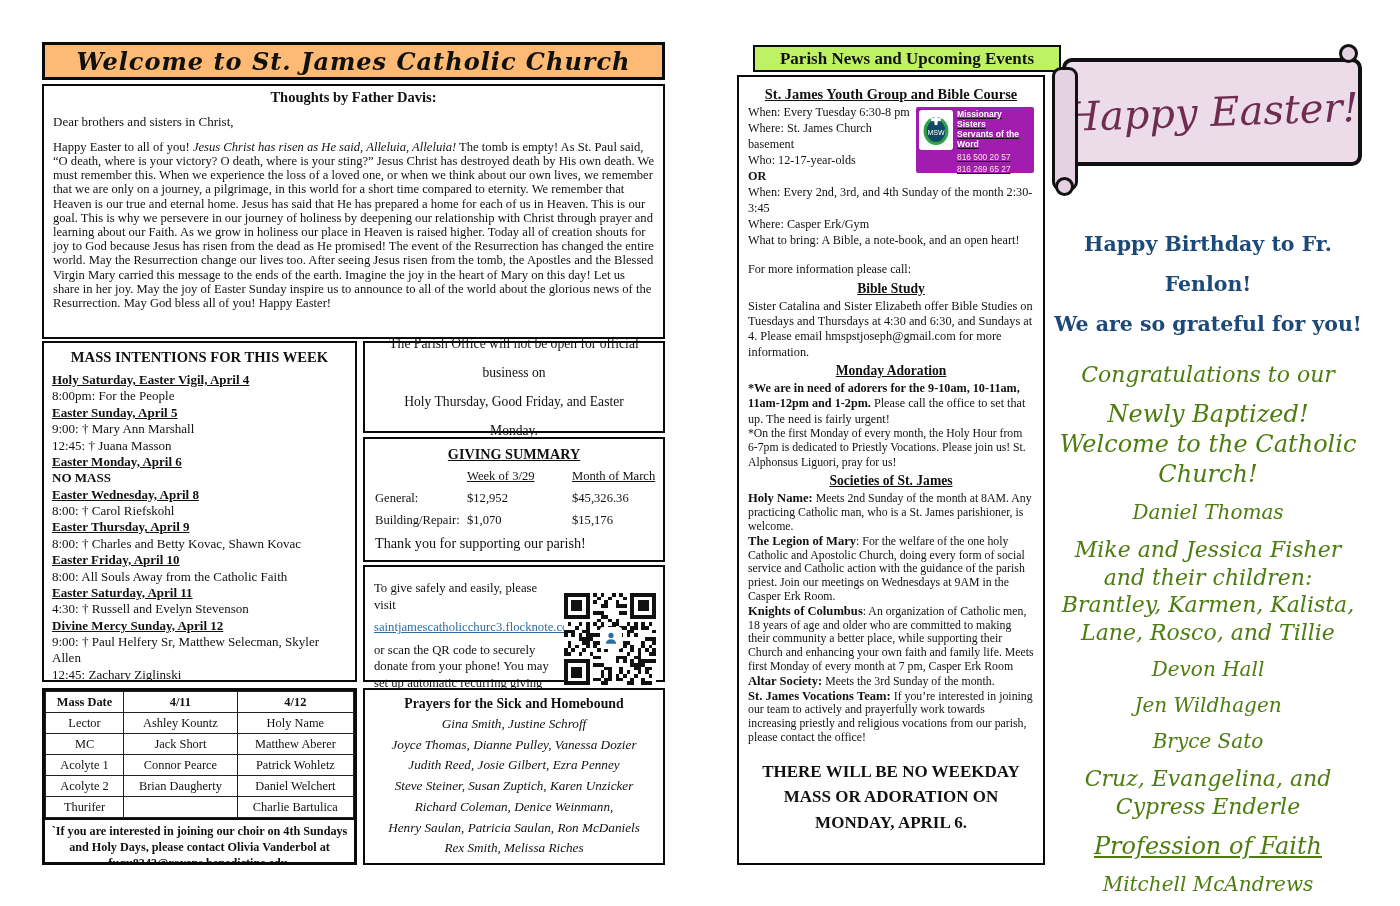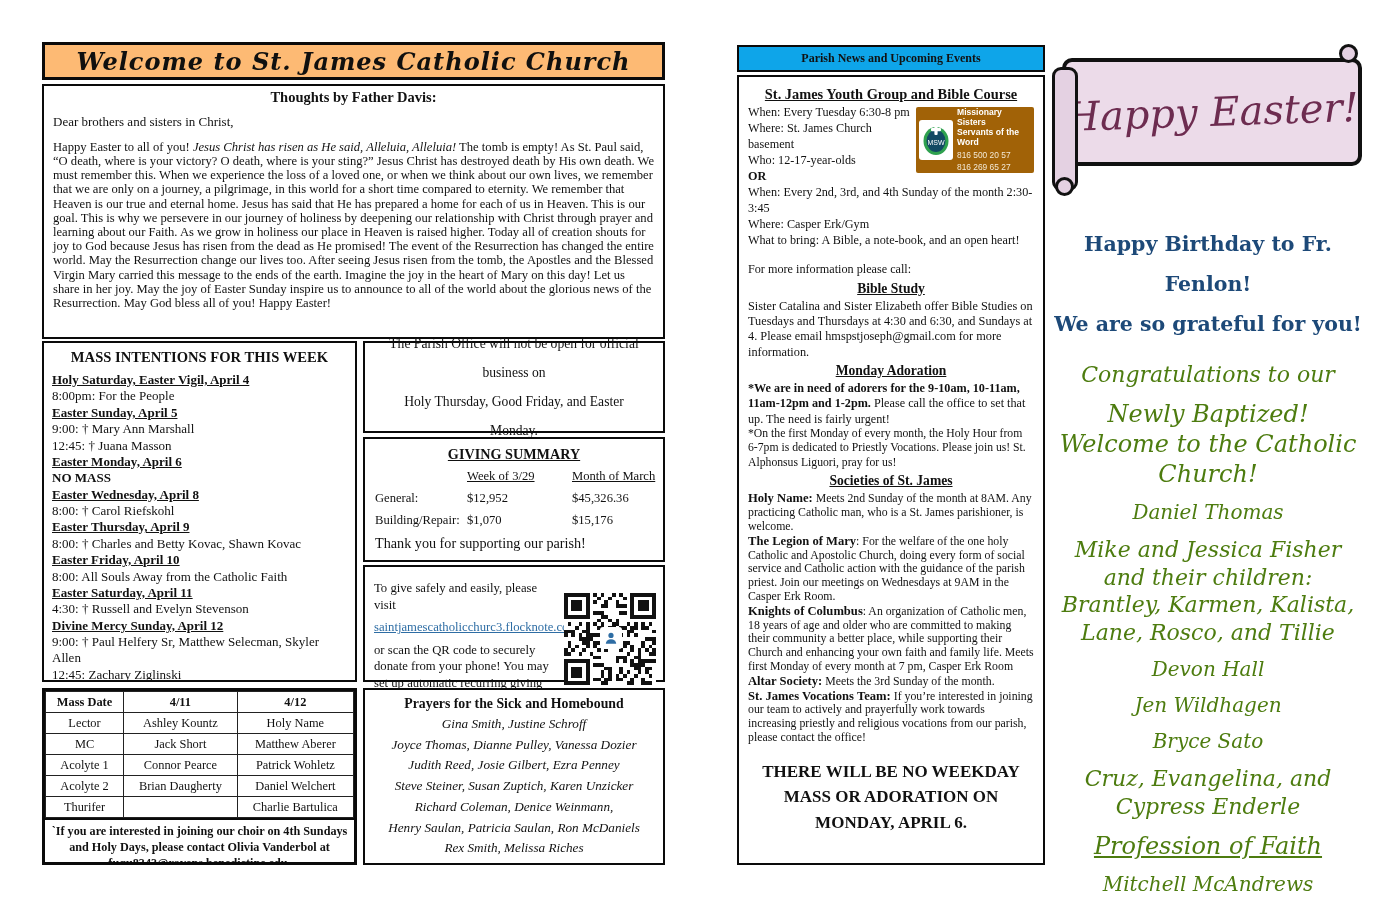--- a/index.html
+++ b/index.html
@@ -55,31 +55,31 @@
   .qr{position:absolute;right:7px;top:26px;width:92px;height:92px;}
   .qr-center{position:absolute;right:41px;top:60px;width:22px;height:22px;background:#fff;border-radius:3px;
     display:flex;align-items:center;justify-content:center;}
 
   .prayers-box{left:321px;top:646px;width:302px;height:177px;padding:6px 8px;overflow:hidden;}
   .prayers-title{text-align:center;font-weight:bold;font-size:13.8px;margin-bottom:2px;}
   .prayer-line{text-align:center;font-style:italic;font-size:13.2px;line-height:1.57;}
 
   
   .page-right{left:737px;top:45px;width:308px;height:820px;}
-  .pn-header{left:0;top:0;width:308px;height:27px;background:#0ea5e9;border:2.5px solid #0a0a0a;
-    display:flex;align-items:center;justify-content:center;font-weight:bold;font-size:12px;}
+  .pn-header{left:16px;top:0;width:308px;height:27px;background:#bef264;border:2.5px solid #0a0a0a;
+    display:flex;align-items:center;justify-content:center;font-weight:bold;font-size:17px;}
   .pn-box{left:0;top:30px;width:308px;height:790px;border:2.5px solid #0a0a0a;background:#fff;
     padding:6px 9px;overflow:hidden;}
   .sec-title{text-align:center;font-weight:bold;text-decoration:underline;font-size:13.6px;margin:3px 0 2px 0;}
   .sec-title.big{font-size:14.4px;text-decoration:underline;}
   .yg-line{font-size:12.2px;line-height:1.31;}
   .yg-line.bold{font-weight:bold;}
   .yg-line.gap{margin-top:13px;}
-  .msw-logo{float:right;width:112px;height:60px;background:#a16207;border-radius:2px;
-    margin:2px 0 2px 6px;display:flex;align-items:center;padding:3px;}
+  .msw-logo{float:right;width:112px;height:60px;background:#a21caf;border-radius:2px;
+    margin:2px 0 2px 6px;display:flex;padding:3px;text-decoration:underline;}
   .msw-seal{width:34px;height:40px;background:#fff;border-radius:3px;display:flex;align-items:center;justify-content:center;flex:0 0 auto;}
   .msw-txt{margin-left:4px;color:#fff;font-family:"Liberation Sans", sans-serif;}
   .msw-name{font-size:8.6px;font-weight:bold;line-height:1.15;}
   .msw-phone{font-size:8.4px;color:#f3e8d4;line-height:1.2;margin-top:2px;}
   .bs-p{font-size:12.3px;line-height:1.24;}
   .ad-p{font-size:12.2px;line-height:1.26;}
   .ad-p2{font-size:11.7px;line-height:1.24;}
   .soc-p{font-size:11.8px;line-height:1.17;}
   .soc-p b{font-size:12.6px;}
   .notice{margin-top:14px;text-align:center;font-weight:bold;font-size:17px;line-height:1.5;}

